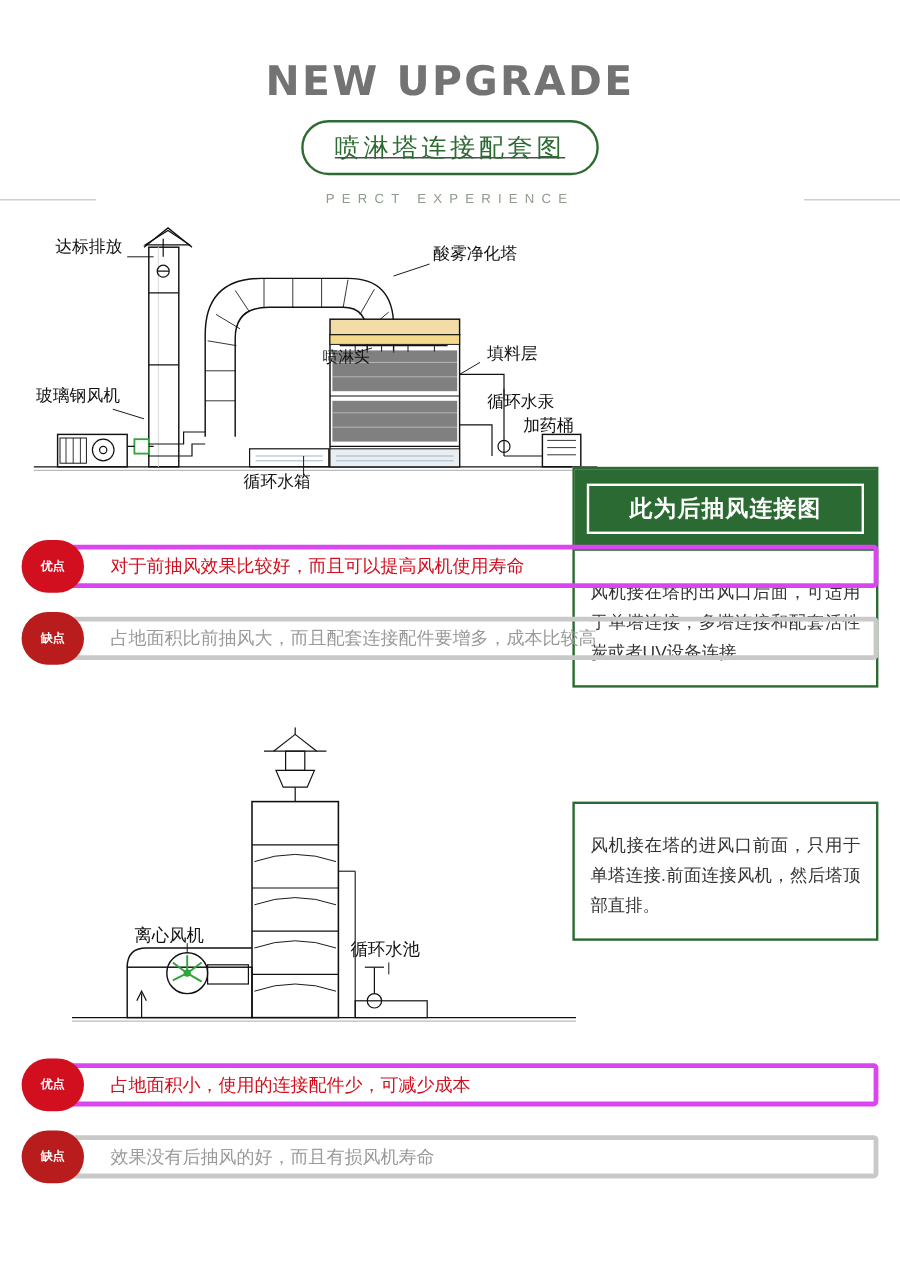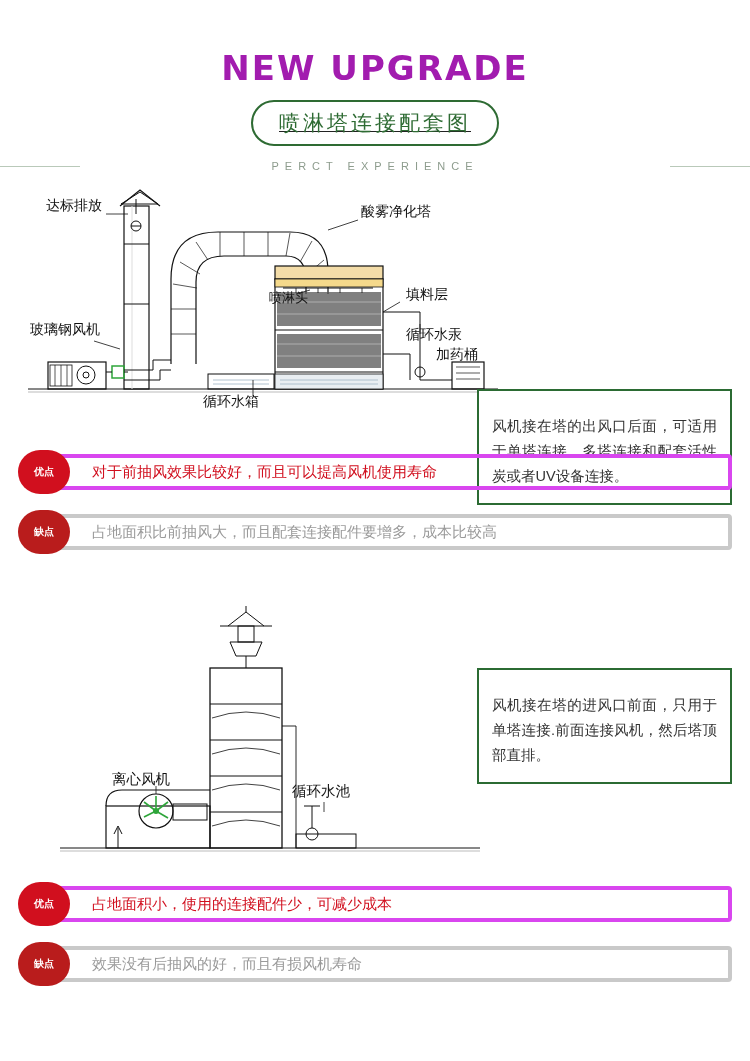--- a/index.html
+++ b/index.html
@@ -10,21 +10,21 @@
     color:#222;
     position:relative;
     overflow:hidden;
   }
   .page{position:relative;width:750px;height:1061px;}
 
   
   .header{padding-top:48px;text-align:center;}
   .header .main-title{
     font-size:34px;font-weight:bold;letter-spacing:2px;
-    color:#a21caf;
+    color:#737373;
     font-family:"DejaVu Sans","Liberation Sans",sans-serif;
   }
   .title-box{
     display:inline-block;
     margin-top:12px;
     border:2px solid #2e6b33;
     border-radius:26px;
     padding:7px 26px;
     position:relative;
     text-decoration:underline;
@@ -238,20 +238,23 @@
         <text x="333" y="32" font-size="14" fill="#111">酸雾净化塔</text>
         <text x="241" y="118" font-size="13" fill="#111">喷淋头</text>
         <text x="378" y="115" font-size="14" fill="#111">填料层</text>
         <text x="378" y="155" font-size="14" fill="#111">循环水汞</text>
         <text x="408" y="175" font-size="14" fill="#111">加药桶</text>
         <text x="175" y="222" font-size="14" fill="#111">循环水箱</text>
       </svg>
     </div>
 
     <div class="panel" style="top:205px;right:18px;">
+      <div class="panel-head">
+        <div class="inner">此为后抽风连接图</div>
+      </div>
       <div class="panel-body">风机接在塔的出风口后面，可适用于单塔连接，多塔连接和配套活性炭或者UV设备连接。</div>
     </div>
 
     <div class="tagrow pro" style="margin-top:26px;">
       <div class="bar">对于前抽风效果比较好，而且可以提高风机使用寿命</div>
       <div class="bubble">优点</div>
     </div>
     <div class="tagrow con" style="margin-top:16px;">
       <div class="bar">占地面积比前抽风大，而且配套连接配件要增多，成本比较高</div>
       <div class="bubble">缺点</div>

